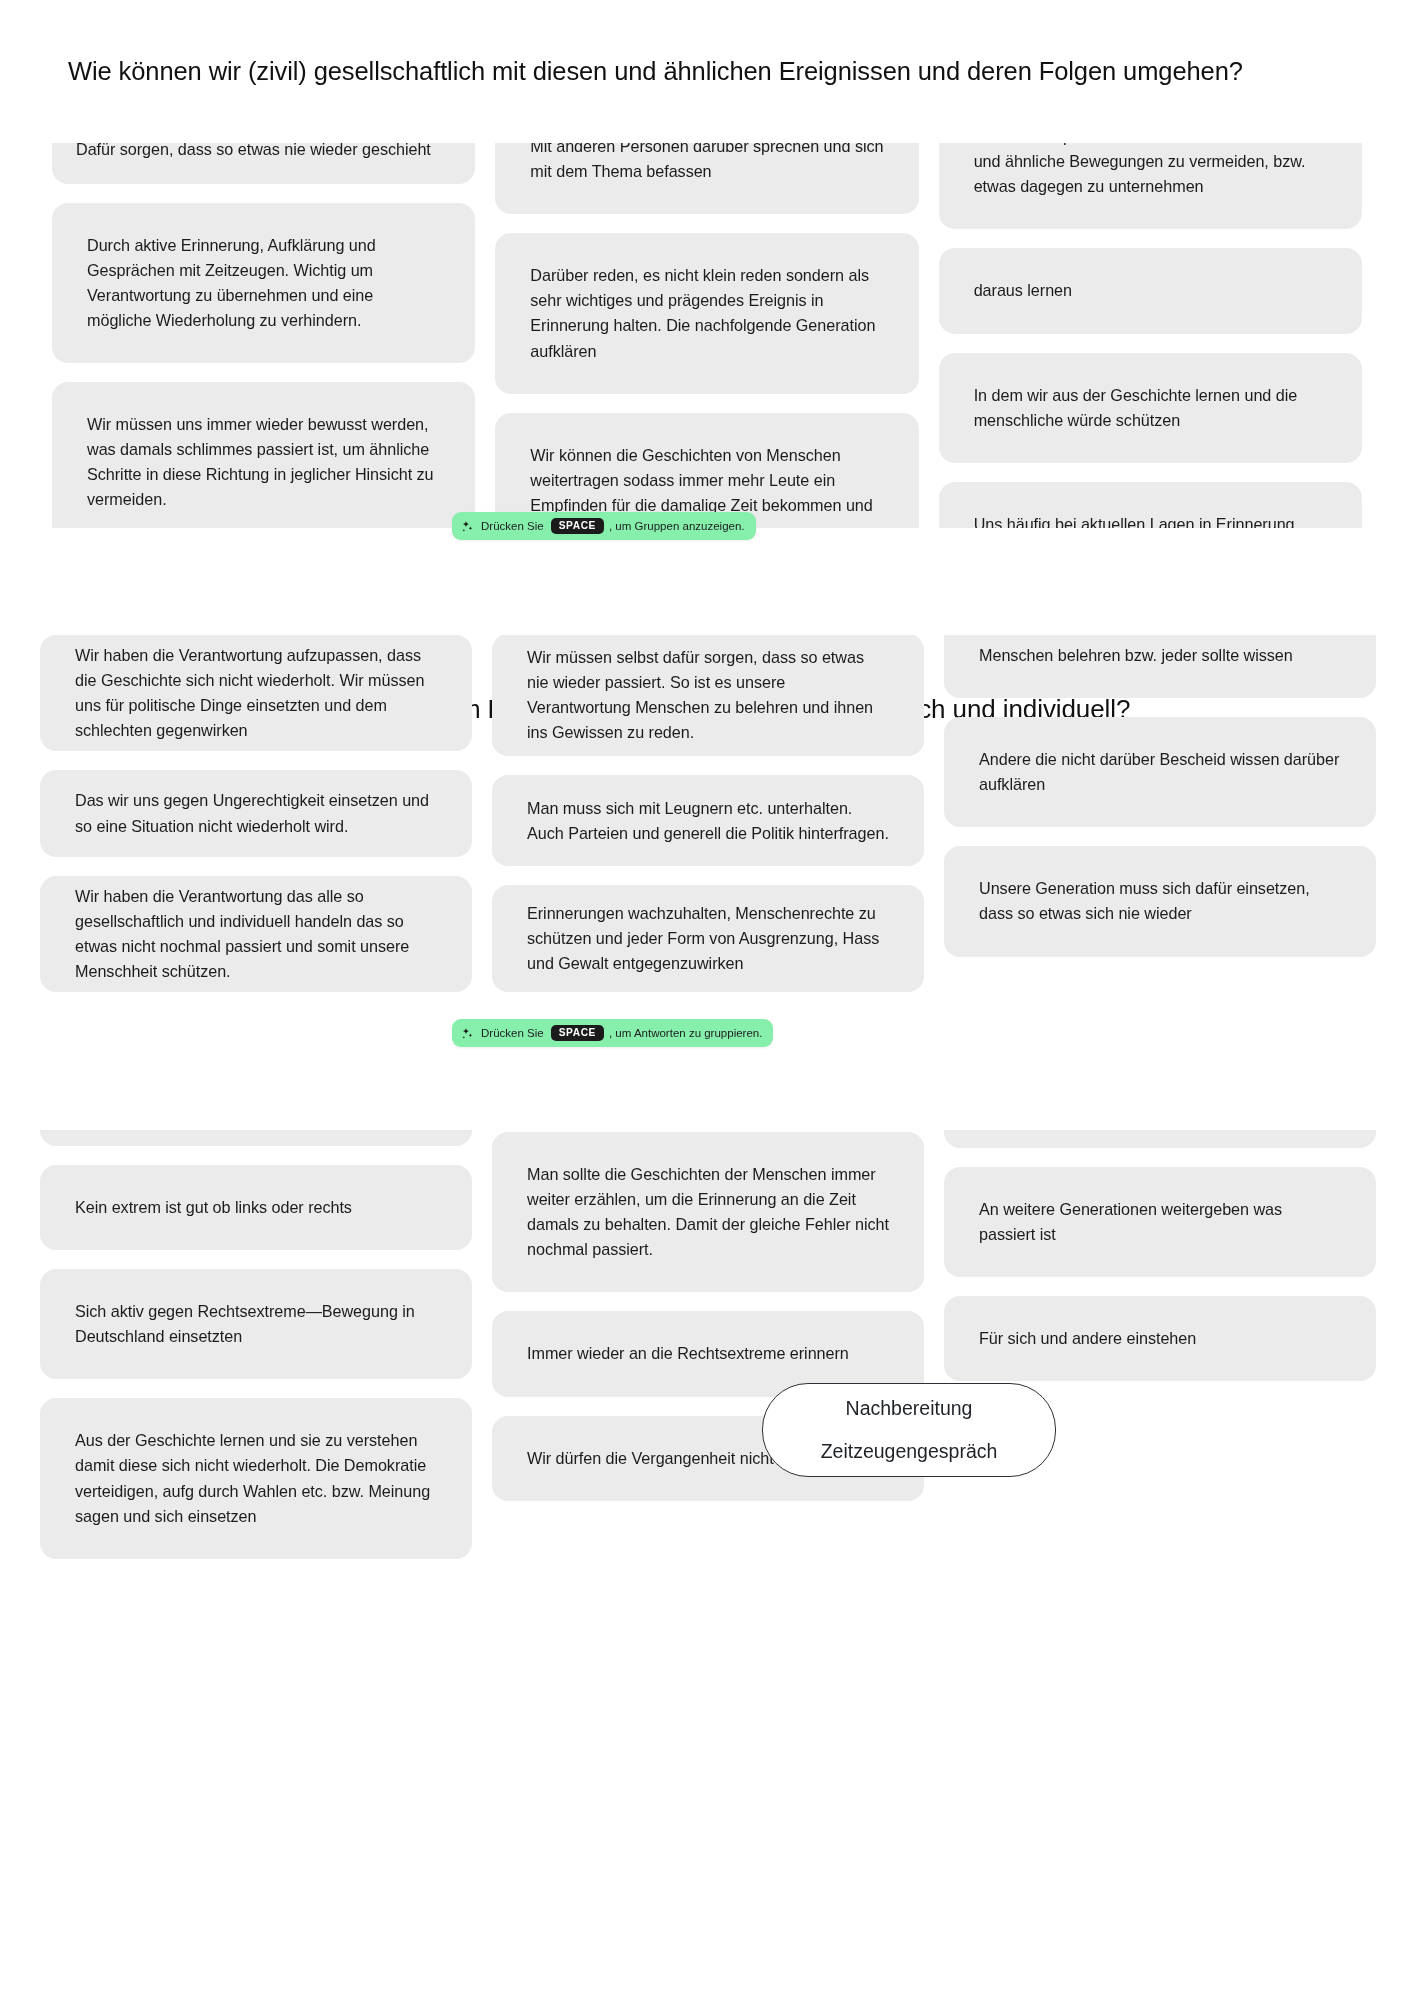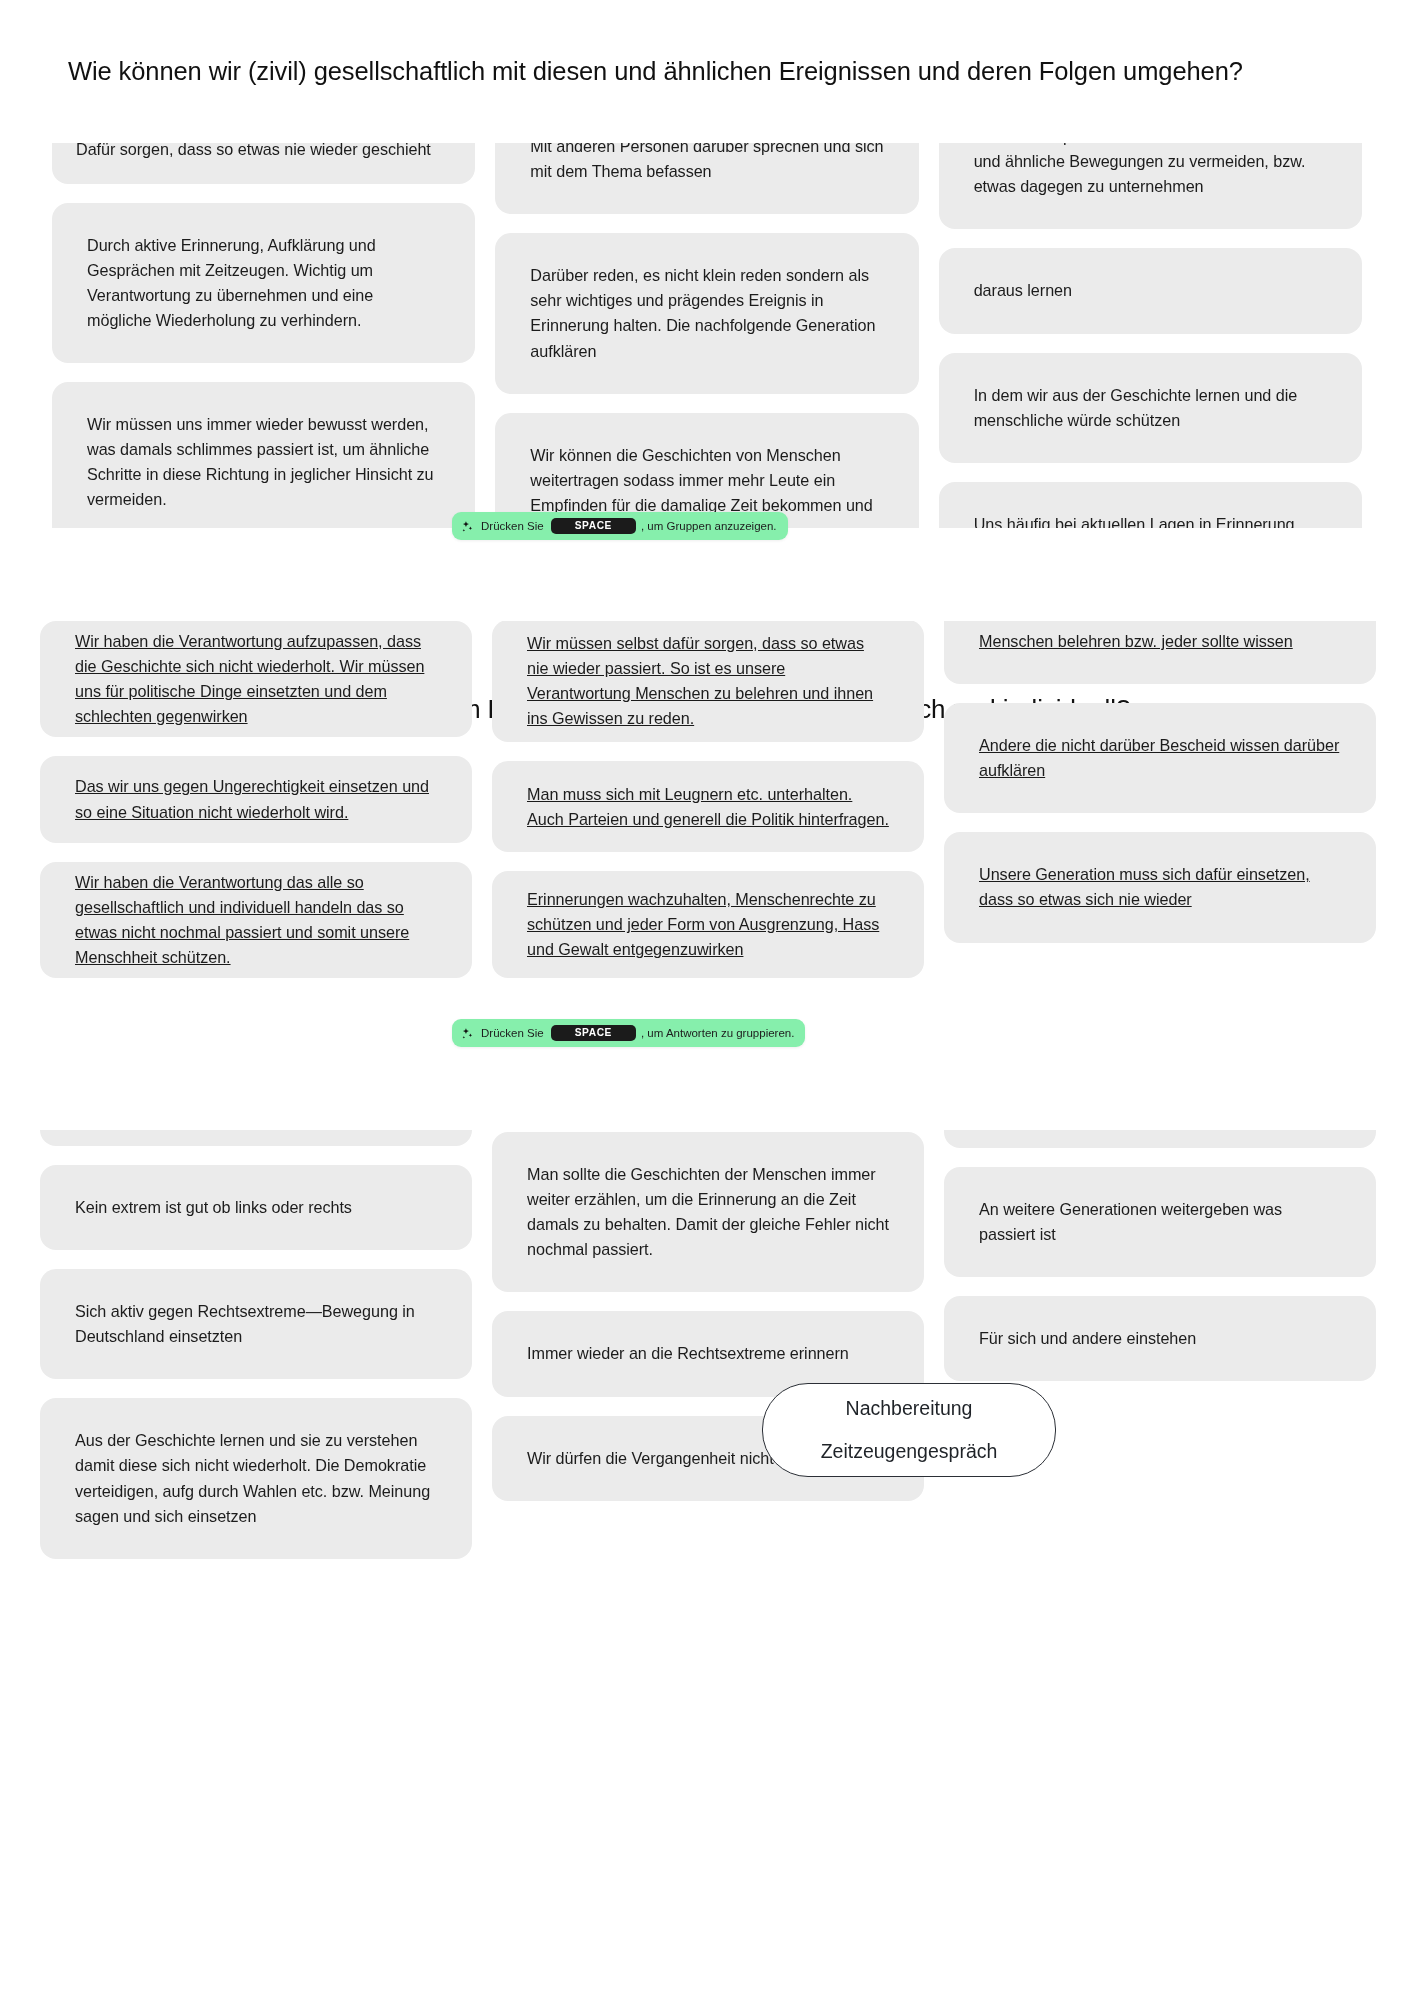--- a/index.html
+++ b/index.html
@@ -76,24 +76,23 @@
     height: 385px;
     align-items: center;
   }
   #board-1 .col { margin-top: -14px; }
   #board-1 .col-2 { margin-top: 6px; }
   #board-1 .col-3 { margin-top: -10px; }
 
   
   #board-2 {
     left: 40px;
-    top: 621px;
+    top: 635px;
     width: 1336px;
     height: 357px;
-    text-decoration: underline;
   }
   #board-2 .col-1 { margin-top: 0px; }
   #board-2 .col-2 { margin-top: -1px; }
   #board-2 .col-3 { margin-top: -22px; }
 
   
   #board-3 {
     left: 40px;
     top: 1130px;
     width: 1336px;
@@ -121,21 +120,21 @@
     width: 13px;
     height: 13px;
     flex: 0 0 13px;
     display: inline-block;
     color: #111;
   }
   .space-hint .key {
     background: #1b1b1b;
     color: #ffffff;
     border-radius: 5px;
-    padding: 3px 24px;
+    padding: 3px 8px;
     font-size: 10.2px;
     font-weight: 700;
     letter-spacing: 0.6px;
     line-height: 1;
   }
   .space-hint .hint-tail { margin-left: -2px; }
   #hint-1 { left: 452px; top: 512px; }
   #hint-2 { left: 452px; top: 1019px; }
 
   

